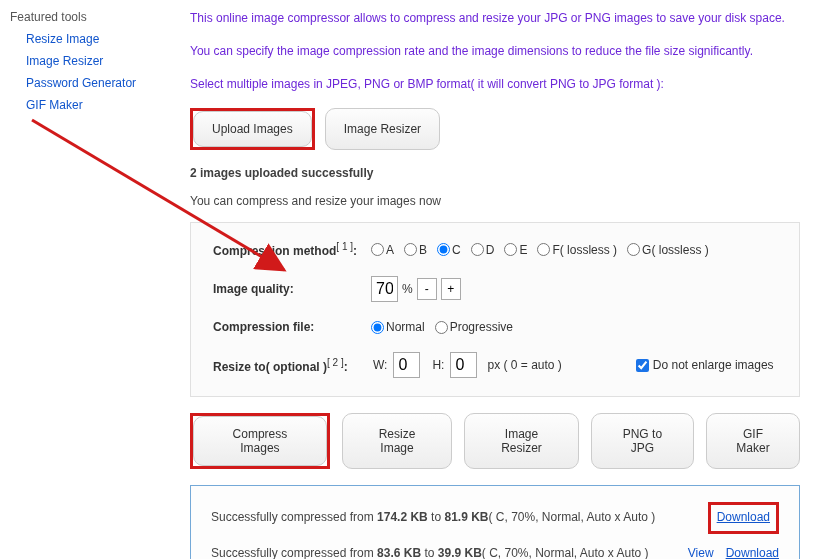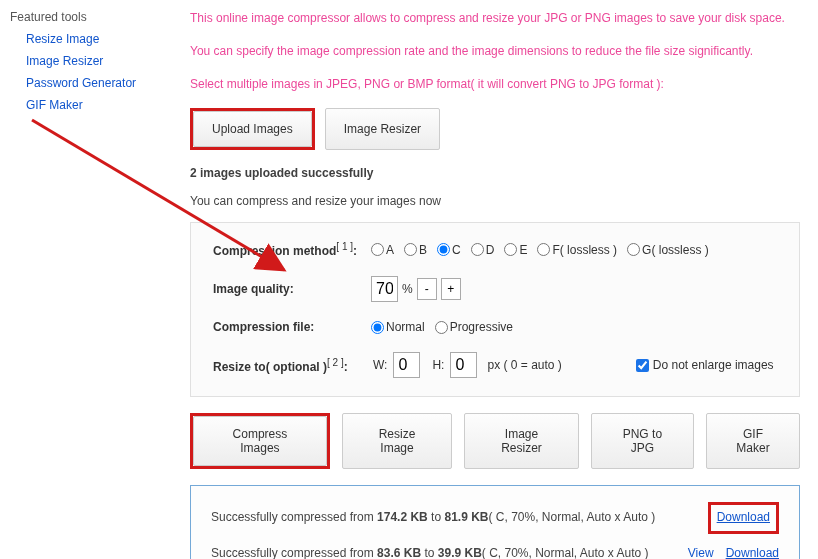--- a/index.html
+++ b/index.html
@@ -4,23 +4,23 @@
 <style>
 * { box-sizing: border-box; }
 body { font-family: Arial, sans-serif; font-size: 12px; color: #333; margin: 0; padding: 0; background: #fff; width: 818px; }
 .container { display: flex; }
 .sidebar { width: 184px; padding: 10px 10px 10px 6px; }
 .sidebar-title { font-size: 12px; color: #555; margin-bottom: 8px; padding-left: 4px; }
 .sidebar-list { list-style: none; padding: 0 0 0 20px; margin: 0; }
 .sidebar-list li { margin-bottom: 8px; }
 .sidebar-list a { color: #1155cc; text-decoration: none; font-size: 12px; }
 .main { flex: 1; padding: 10px 18px 20px 6px; position: relative; }
-.para { color: #ec4899; margin: 0 0 16px 0; font-size: 12px; line-height: 1.4; }
+.para { color: #6d28d9; margin: 0 0 16px 0; font-size: 12px; line-height: 1.4; }
 .button-row { display: flex; gap: 10px; margin-bottom: 16px; }
-.btn { background: #f0f0f0; border: 1px solid #ccc; padding: 10px 18px; font-size: 12px; color: #333; cursor: pointer; border-radius: 2px; background: linear-gradient(#fdfdfd, #ededed); }
+.btn { background: #f0f0f0; border: 1px solid #ccc; padding: 10px 18px; font-size: 12px; color: #333; cursor: pointer; border-radius: 10px; background: linear-gradient(#fdfdfd, #ededed); }
 .highlight-box { border: 3px solid #d11a1a; }
 .upload-status { font-weight: bold; margin-bottom: 14px; font-size: 12px; color: #404040; }
 .info-text { margin-bottom: 14px; font-size: 12px; color: #444; }
 .options-panel { border: 1px solid #e0e0e0; background: #fbfbfb; padding: 18px 22px; margin-bottom: 16px; }
 .option-row { display: flex; align-items: center; margin-bottom: 18px; font-size: 12px; }
 .option-row:last-child { margin-bottom: 0; }
 .option-label { width: 158px; font-weight: bold; color: #333; }
 .option-label sup { font-weight: normal; font-size: 10px; }
 .option-content { display: flex; align-items: center; gap: 4px; flex-wrap: wrap; }
 .radio-item { display: inline-flex; align-items: center; margin-right: 6px; }

